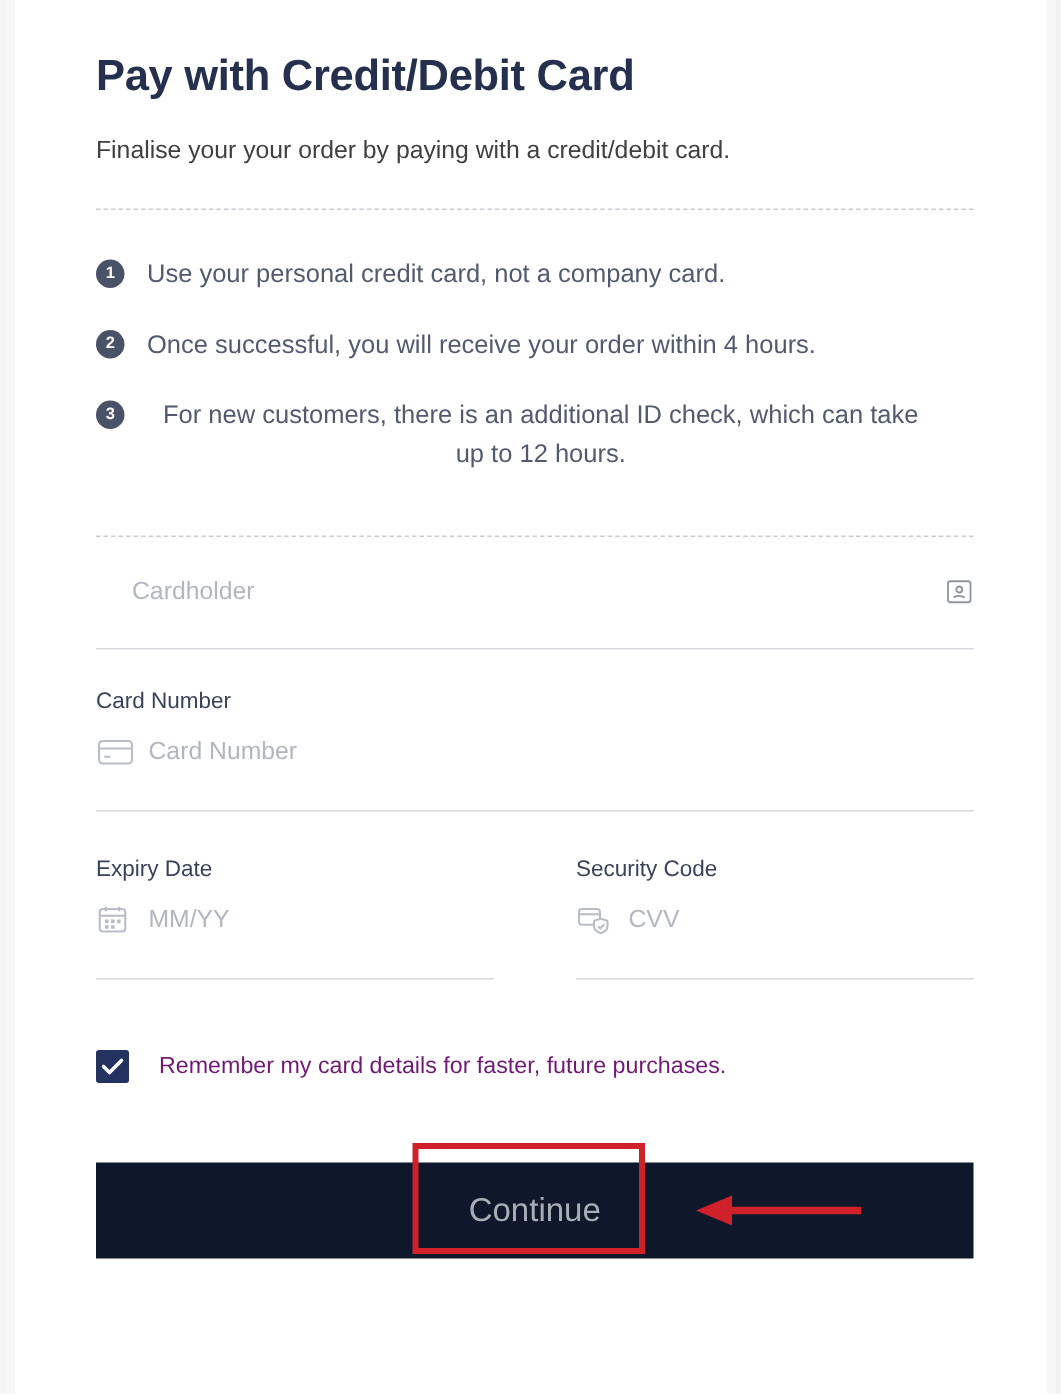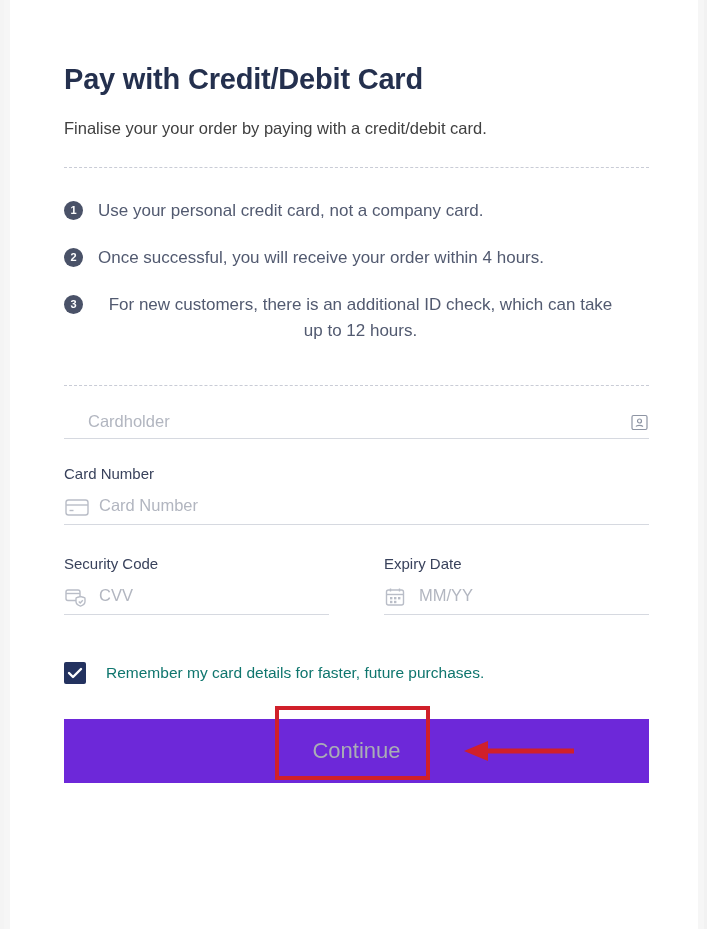--- a/index.html
+++ b/index.html
@@ -42,21 +42,21 @@
     left: 60px;
     top: 0;
     width: 585px;
   }
   .title {
     font-size: 29px;
     font-weight: bold;
     color: #24304e;
     letter-spacing: -0.2px;
     margin: 0;
-    padding-top: 60px;
+    padding-top: 32px;
     line-height: 38px;
   }
   .subtitle {
     font-size: 16.5px;
     color: #404040;
     margin: 0;
     padding-top: 19px;
     line-height: 22px;
   }
   .divider {
@@ -103,23 +103,23 @@
   .field {
     margin-top: 26px;
   }
   .field-label {
     font-size: 15px;
     color: #39425c;
     margin-bottom: 14px;
   }
   .input-row {
     display: flex;
-    align-items: flex-start;
+    align-items: center;
     border-bottom: 1px solid #d6d9e0;
-    padding-bottom: 6px;
+    padding-bottom: 28px;
   }
   .input-icon {
     flex: 0 0 auto;
     width: 26px;
     height: 22px;
     margin-right: 9px;
     display: flex;
     align-items: center;
     color: #b9bdc7;
   }
@@ -158,28 +158,28 @@
     height: 22px;
     background: #23325f;
     border-radius: 2px;
     position: relative;
     flex: 0 0 auto;
     margin-right: 20px;
   }
   .checkbox svg { position: absolute; left: 3px; top: 4px; }
   .remember-text {
     font-size: 15.5px;
-    color: #0f766e;
+    color: #701a75;
   }
 
   .continue-wrap {
-    margin-top: 35px;
+    margin-top: 53px;
     width: 585px;
     height: 64px;
-    background: #6d28d9;
+    background: #0f172a;
     display: flex;
     align-items: center;
     justify-content: center;
     position: relative;
   }
   .continue-label {
     font-size: 22px;
     color: #a9adb5;
   }
   .highlight-box {
@@ -251,52 +251,52 @@
             <rect x="2" y="3" width="22" height="15" rx="2.5"></rect>
             <path d="M2 8h22"></path>
             <path d="M5.5 13.5h4"></path>
           </svg>
         </span>
         <span class="input-placeholder">Card Number</span>
       </div>
     </div>
 
     <div class="two-col">
-      <div class="col">
-        <div class="field-label">Security Code</div>
-        <div class="input-row">
-          <span class="input-icon">
-            <svg width="24" height="22" viewBox="0 0 24 22" fill="none" stroke="#b9bdc7" stroke-width="1.4">
-              <rect x="2" y="4" width="14" height="10.5" rx="2"></rect>
-              <path d="M2 7.5h14"></path>
-              <path d="M12 12.5c0-0.6 0.4-1 1-1l3.5-1 3.5 1c0.6 0 1 0.4 1 1v3c0 2.5-2.3 3.9-4.5 4.6-2.2-0.7-4.5-2.1-4.5-4.6z" fill="#ffffff"></path>
-              <path d="M14.8 15.6l1.4 1.4 2.6-2.8"></path>
-            </svg>
-          </span>
-          <span class="input-placeholder">CVV</span>
-        </div>
-      </div>
       <div class="col">
         <div class="field-label">Expiry Date</div>
         <div class="input-row">
           <span class="input-icon">
             <svg width="22" height="22" viewBox="0 0 22 22" fill="none" stroke="#b9bdc7" stroke-width="1.4">
               <rect x="2.5" y="4" width="17" height="15" rx="2"></rect>
               <path d="M2.5 8.5h17"></path>
               <path d="M6.5 2.5v3M15.5 2.5v3"></path>
               <rect x="6" y="11" width="2.4" height="2.4" fill="#b9bdc7" stroke="none"></rect>
               <rect x="10" y="11" width="2.4" height="2.4" fill="#b9bdc7" stroke="none"></rect>
               <rect x="14" y="11" width="2.4" height="2.4" fill="#b9bdc7" stroke="none"></rect>
               <rect x="6" y="14.8" width="2.4" height="2.4" fill="#b9bdc7" stroke="none"></rect>
               <rect x="10" y="14.8" width="2.4" height="2.4" fill="#b9bdc7" stroke="none"></rect>
             </svg>
           </span>
           <span class="input-placeholder">MM/YY</span>
         </div>
       </div>
+      <div class="col">
+        <div class="field-label">Security Code</div>
+        <div class="input-row">
+          <span class="input-icon">
+            <svg width="24" height="22" viewBox="0 0 24 22" fill="none" stroke="#b9bdc7" stroke-width="1.4">
+              <rect x="2" y="4" width="14" height="10.5" rx="2"></rect>
+              <path d="M2 7.5h14"></path>
+              <path d="M12 12.5c0-0.6 0.4-1 1-1l3.5-1 3.5 1c0.6 0 1 0.4 1 1v3c0 2.5-2.3 3.9-4.5 4.6-2.2-0.7-4.5-2.1-4.5-4.6z" fill="#ffffff"></path>
+              <path d="M14.8 15.6l1.4 1.4 2.6-2.8"></path>
+            </svg>
+          </span>
+          <span class="input-placeholder">CVV</span>
+        </div>
+      </div>
     </div>
 
     <div class="remember-row">
       <span class="checkbox">
         <svg width="16" height="14" viewBox="0 0 16 14" fill="none" stroke="#ffffff" stroke-width="2.4" stroke-linecap="round" stroke-linejoin="round">
           <path d="M2 7l4 4 8-8"></path>
         </svg>
       </span>
       <span class="remember-text">Remember my card details for faster, future purchases.</span>
     </div>

